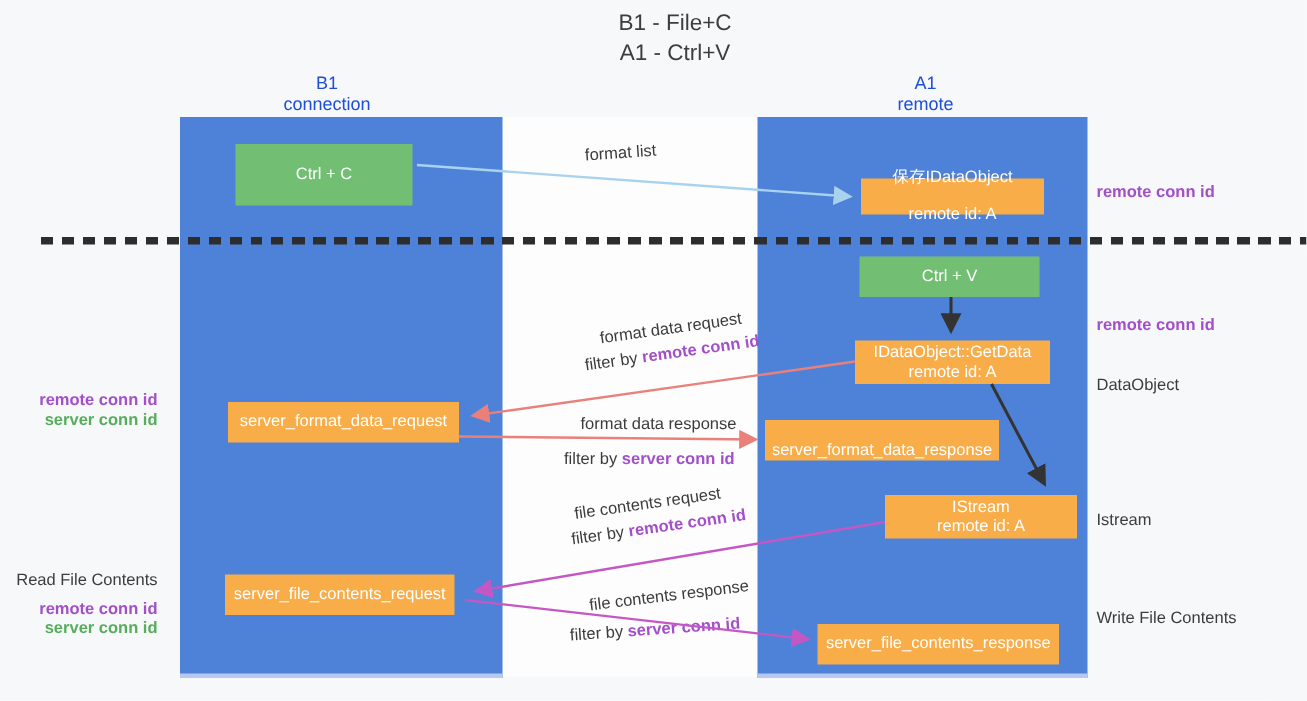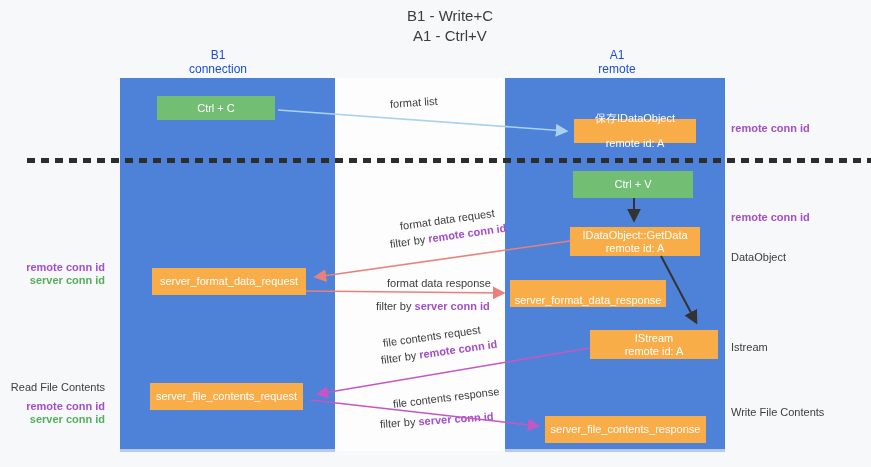--- a/index.html
+++ b/index.html
@@ -23,21 +23,21 @@
   .column.left{left:120px;width:215px;}
   .column.right{left:505px;width:220px;}
   
   .dashline{left:27px;top:158px;width:844px;height:5px;z-index:4;
     background:repeating-linear-gradient(90deg,#2d2d2d 0 8px,transparent 8px 14px);}
   
   .node{display:flex;flex-direction:column;align-items:center;justify-content:center;
     color:#fff;font-size:11px;line-height:13px;text-align:center;z-index:5;}
   .node.green{background:#72bf74;}
   .node.orange{background:#f8ad49;}
-  .n-ctrlc{left:157px;top:96px;width:118px;height:24px;}
+  .n-ctrlc{left:157px;top:96px;width:118px;height:41px;}
   .n-save{left:574px;top:119px;width:122px;height:24px;gap:12px;}
   .n-ctrlv{left:573px;top:171px;width:120px;height:27px;}
   .n-getdata{left:570px;top:227px;width:130px;height:29px;}
   .n-freq{left:152px;top:268px;width:154px;height:27px;align-items:center;}
   .n-fresp{left:510px;top:280px;width:156px;height:27px;justify-content:flex-end;}
   .n-istream{left:590px;top:330px;width:128px;height:29px;}
   .n-fcreq{left:150px;top:383px;width:153px;height:27px;}
   .n-fcresp{left:545px;top:416px;width:161px;height:27px;}
   
   .mid{font-size:11px;color:#3c3c3c;white-space:nowrap;z-index:6;}
@@ -68,21 +68,21 @@
   .r-write{left:731px;top:406px;color:#3c3c3c;}
   
   .overlay{left:0;top:0;z-index:7;pointer-events:none;}
 </style>
 </head>
 <body>
 
 <div class="canvas">
 
   <div class="abs title">
-    <div>B1 - Write+C</div>
+    <div>B1 - File+C</div>
     <div>A1 - Ctrl+V</div>
   </div>
 
   <div class="abs colhead left">
     <div>B1</div>
     <div>connection</div>
   </div>
   <div class="abs colhead right">
     <div>A1</div>
     <div>remote</div>

